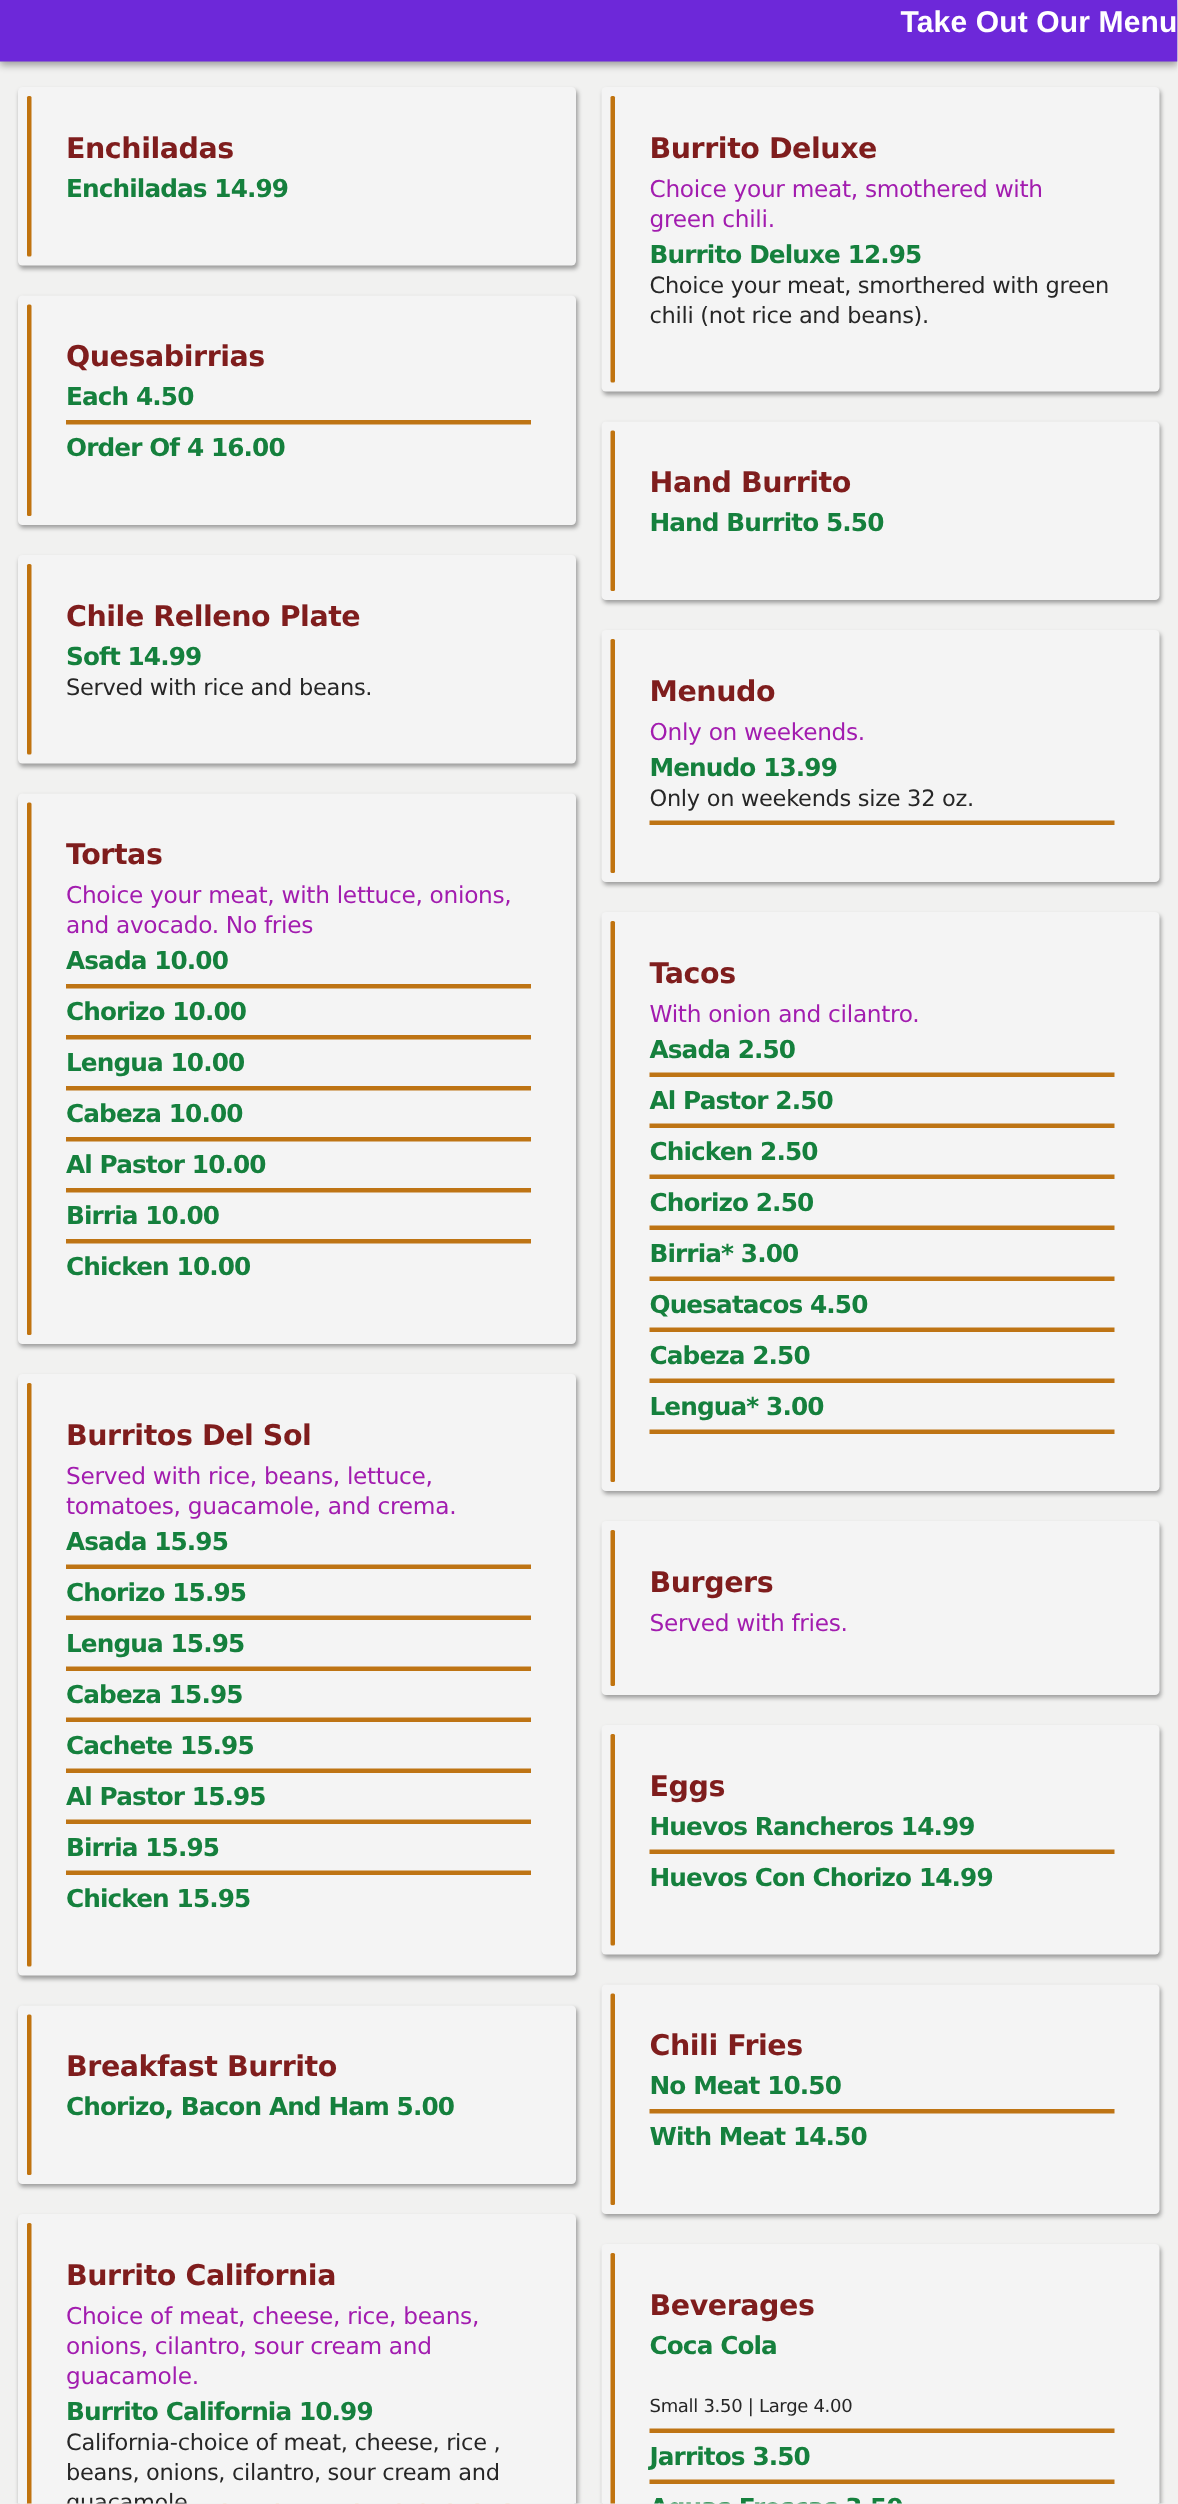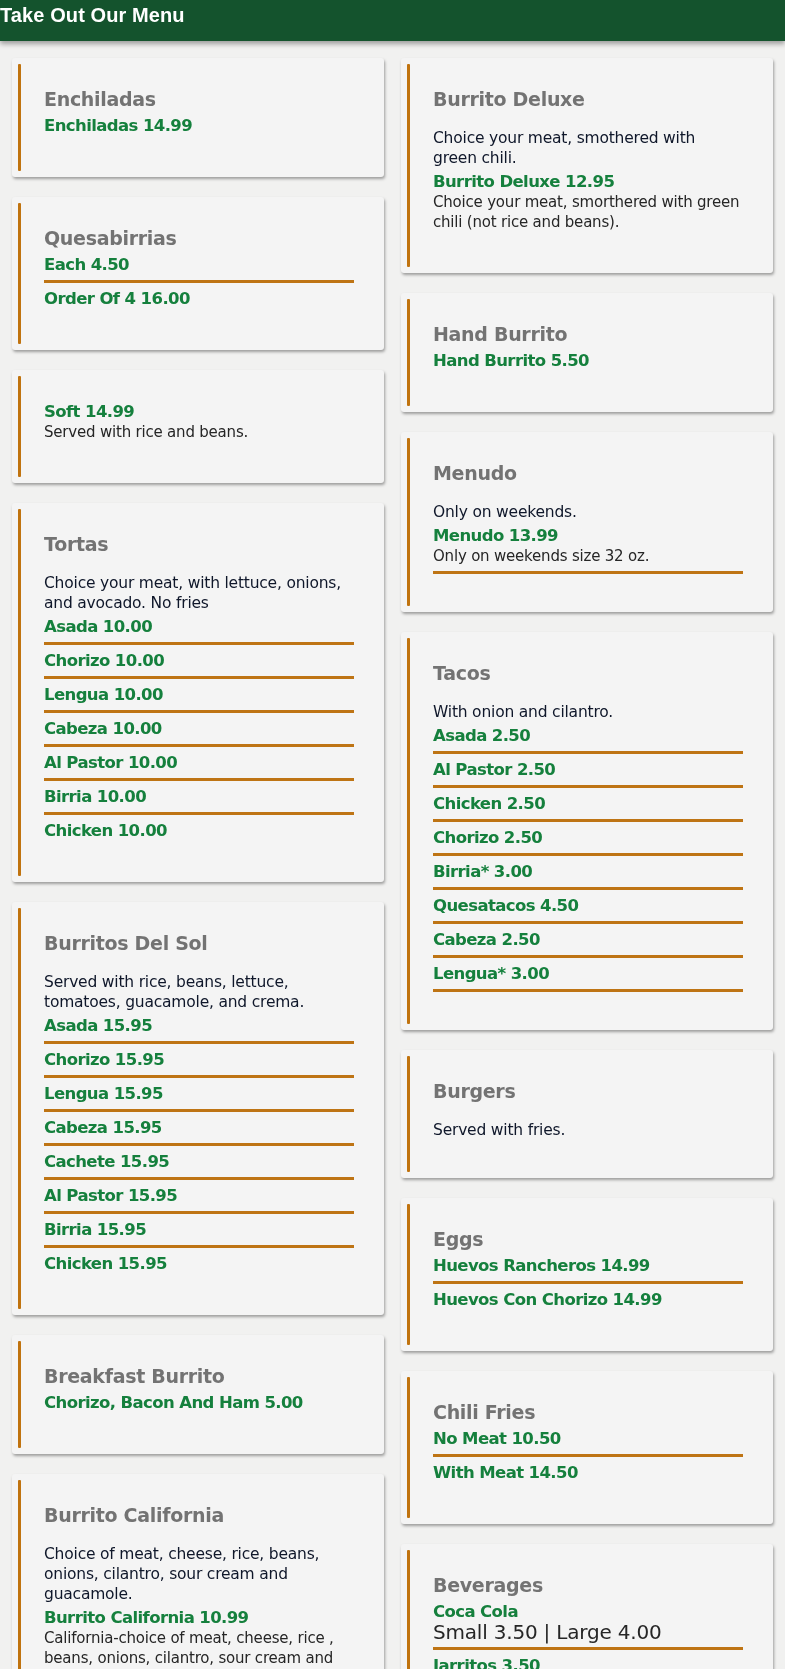--- a/index.html
+++ b/index.html
@@ -5,23 +5,23 @@
   * { box-sizing: border-box; margin: 0; padding: 0; }
   html, body { width: 785px; height: 1669px; overflow: hidden; }
   body {
     background: #f1f1f0;
     font-family: "DejaVu Sans", sans-serif;
     color: #1e1e1e;
     position: relative;
   }
   .header {
     position: absolute; left: 0; top: 0; width: 785px; height: 41px;
-    background: #14532d;
+    background: #6d28d9;
     box-shadow: 0 3px 5px rgba(0,0,0,0.35);
-    display: flex; align-items: center; justify-content: flex-start;
+    display: flex; align-items: center; justify-content: flex-end;
     z-index: 5;
   }
   .header-title {
     color: #ffffff; font-family: "Liberation Sans", sans-serif;
     font-weight: bold; font-size: 20px; letter-spacing: 0.1px;
     margin-top: -10px;
   }
   .col { position: absolute; top: 58px; width: 372px; }
   .col-left { left: 12px; }
   .col-right { left: 401px; }
@@ -33,37 +33,37 @@
     margin-bottom: 20px;
     padding: 28px 30px 30px 32px;
   }
   .card::before {
     content: ""; position: absolute; left: 6px; top: 6px; bottom: 6px;
     width: 3px; background: #c0730f; border-radius: 1px;
   }
   .card-title {
     font-family: "DejaVu Sans", sans-serif;
     font-weight: bold; font-size: 19px; line-height: 26px;
-    color: #737373; letter-spacing: -0.3px;
+    color: #7f1d1d; letter-spacing: -0.3px;
   }
   .card-desc {
-    font-size: 15.5px; line-height: 20px; color: #0f172a;
-    letter-spacing: -0.2px; margin-top: 16px;
+    font-size: 15.5px; line-height: 20px; color: #a21caf;
+    letter-spacing: -0.2px; margin-top: 4px;
   }
   .item { padding: 3px 0 3px 0; }
   .item + .item { margin-top: 2px; }
   .item.divided { border-bottom: 3px solid #be7414; padding-bottom: 5px; }
   .item-name {
     font-family: "DejaVu Sans", sans-serif; font-weight: bold;
     font-size: 16.5px; line-height: 21px; color: #15803d; letter-spacing: -0.6px;
   }
   .item-desc {
     font-size: 15px; line-height: 20px; color: #262626; letter-spacing: -0.2px;
   }
-  .item-desc.small { font-size: 20px; }
+  .item-desc.small { font-size: 12px; margin-top: 20px; }
   .spacer { height: 8px; }
   .deco {
     position: absolute; left: 0; top: 1640px; width: 785px; height: 29px;
     z-index: 0;
   }
 </style>
 </head>
 <body>
 
 <div class="header">
@@ -101,20 +101,21 @@
     <div class="item divided">
       <div class="item-name">Each 4.50</div>
     </div>
     <div class="item">
       <div class="item-name">Order Of 4 16.00</div>
     </div>
     <div class="spacer"></div>
   </div>
 
   <div class="card">
+    <div class="card-title">Chile Relleno Plate</div>
     <div class="item">
       <div class="item-name">Soft 14.99</div>
       <div class="item-desc">Served with rice and beans.</div>
     </div>
     <div class="spacer"></div>
   </div>
 
   <div class="card">
     <div class="card-title">Tortas</div>
     <div class="card-desc">Choice your meat, with lettuce, onions, and avocado. No fries</div>

